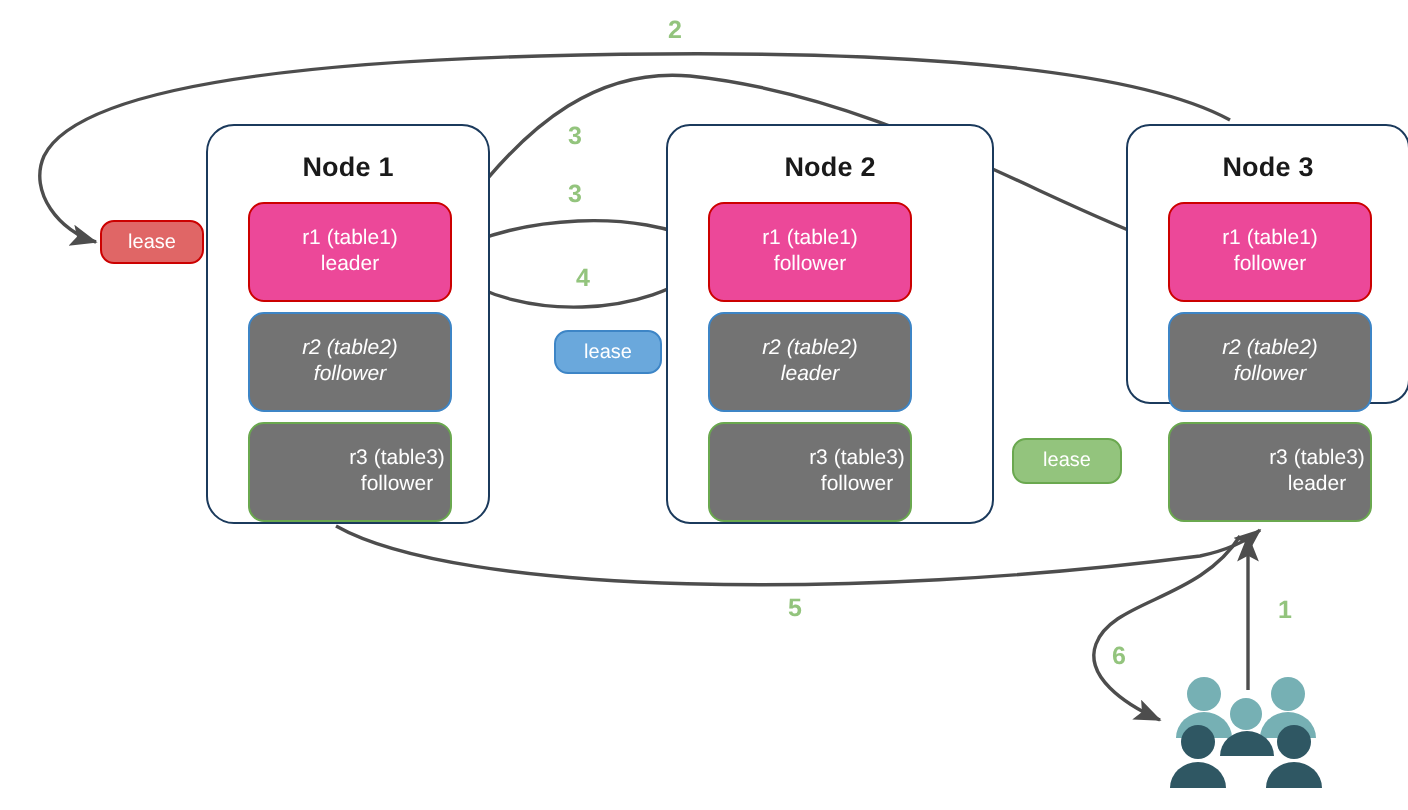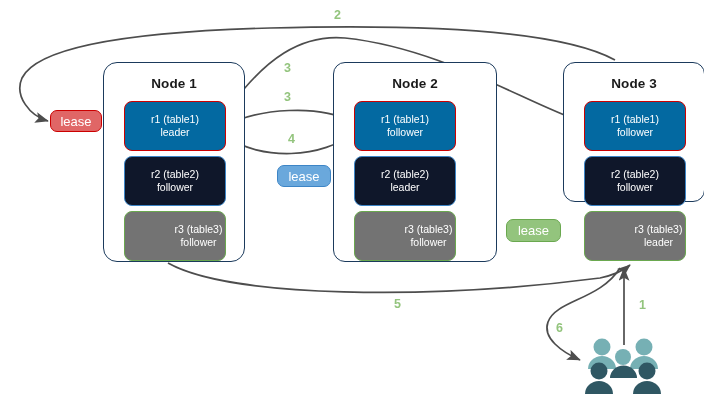--- a/index.html
+++ b/index.html
@@ -52,41 +52,42 @@
     flex-direction: column;
     align-items: center;
     justify-content: center;
     color: #ffffff;
     font-size: 10.5px;
     line-height: 13.5px;
     text-align: center;
   }
   .replica .rl { display: block; }
   .rep-red {
-    background: #0369a1;
+    background: #ec4899;
     border: 1.6px solid #cc0000;
   }
   .rep-blue {
-    background: #0f172a;
+    background: #737373;
     border: 1.6px solid #3d85c6;
+    font-style: italic;
   }
   .rep-green {
     background: #737373;
     border: 1.6px solid #6aa84f;
     padding-left: 47px;
   }
   .lease {
     position: absolute;
     box-sizing: border-box;
     border-radius: 7px;
     display: flex;
     align-items: center;
     justify-content: center;
     color: #ffffff;
-    font-size: 13px;
+    font-size: 10px;
     z-index: 4;
     text-align: center;
   }
   .lease-red {
     background: #e06666;
     border: 1.6px solid #cc0000;
   }
   .lease-blue {
     background: #6aa8dc;
     border: 1.6px solid #3d85c6;

